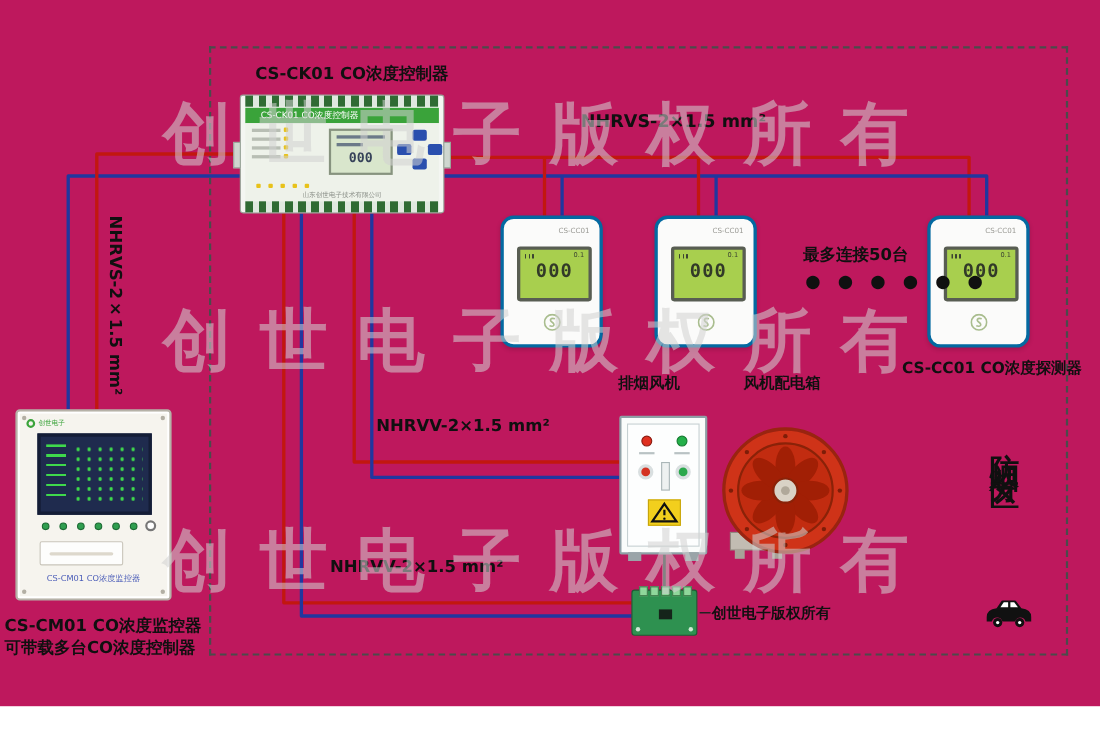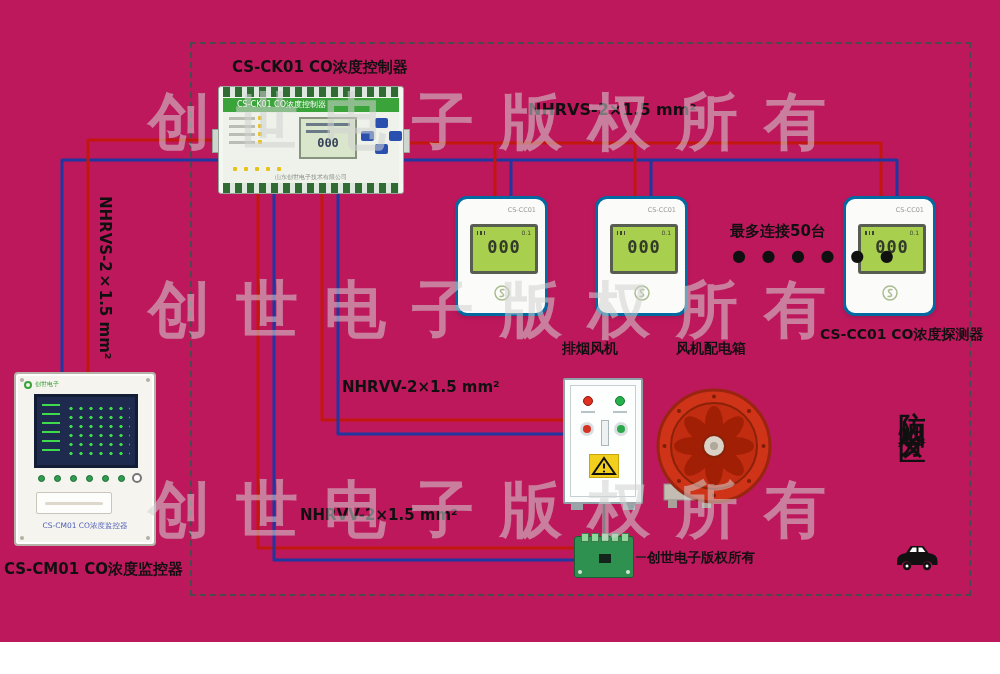--- a/index.html
+++ b/index.html
@@ -370,19 +370,20 @@
     <div class="keyhole"></div>
     <div class="mon-slot"></div>
     <div class="mon-label">CS-CM01 CO浓度监控器</div>
     <span class="mon-screw ms1"></span>
     <span class="mon-screw ms2"></span>
     <span class="mon-screw ms3"></span>
     <span class="mon-screw ms4"></span>
   </div>
   <div class="lbl monitor-caption" style="position:absolute;">
     <div>CS-CM01 CO浓度监控器</div>
+    <div>可带载多台CO浓度控制器</div>
   </div>
 
   <div class="watermark wm1">创世电子版权所有</div>
   <div class="watermark wm2">创世电子版权所有</div>
   <div class="watermark wm3">创世电子版权所有</div>
 
 </div>
 
 </body></html>

